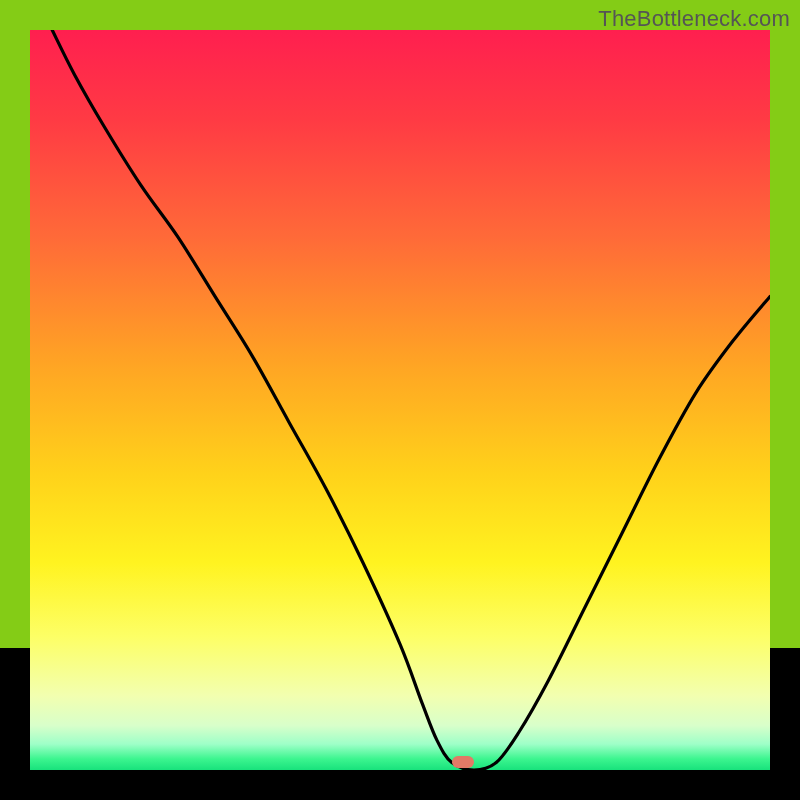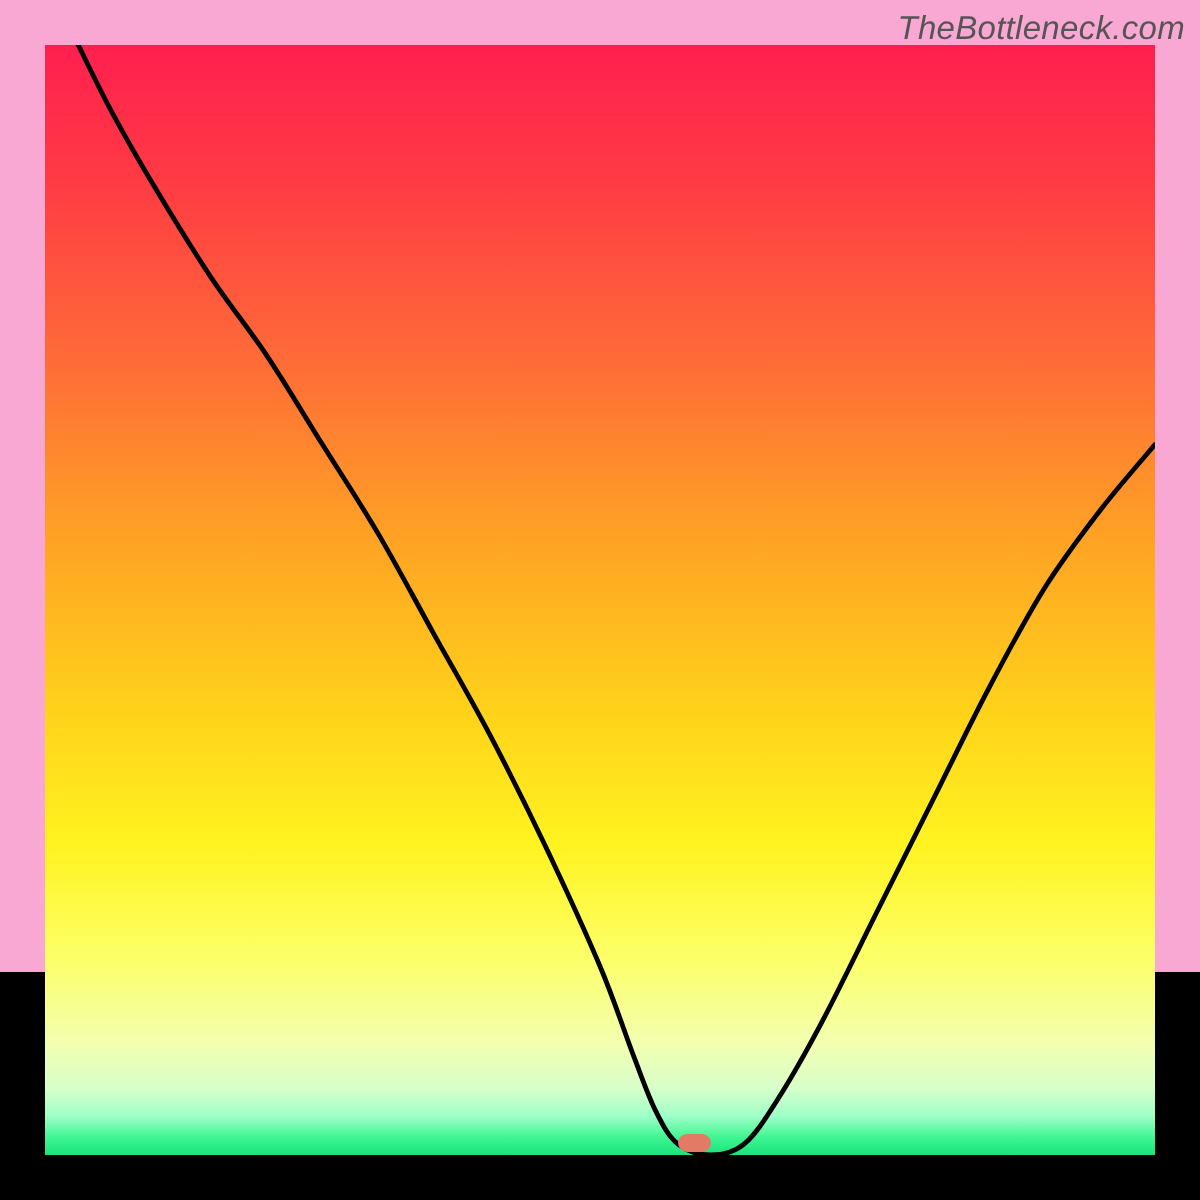--- a/index.html
+++ b/index.html
@@ -8,22 +8,21 @@
     width: 800px;
     height: 800px;
     overflow: hidden;
     background: #000;
     font-family: Arial, Helvetica, sans-serif;
   }
   .frame {
     position: relative;
     width: 800px;
     height: 648px;
-    background: #f9a8d4;
-    font-style: italic;
+    background: #84cc16;
   }
   .plot-area {
     position: absolute;
     left: 30px;
     top: 30px;
     width: 740px;
     height: 740px;
     overflow: hidden;
   }
   .gradient-bg {

